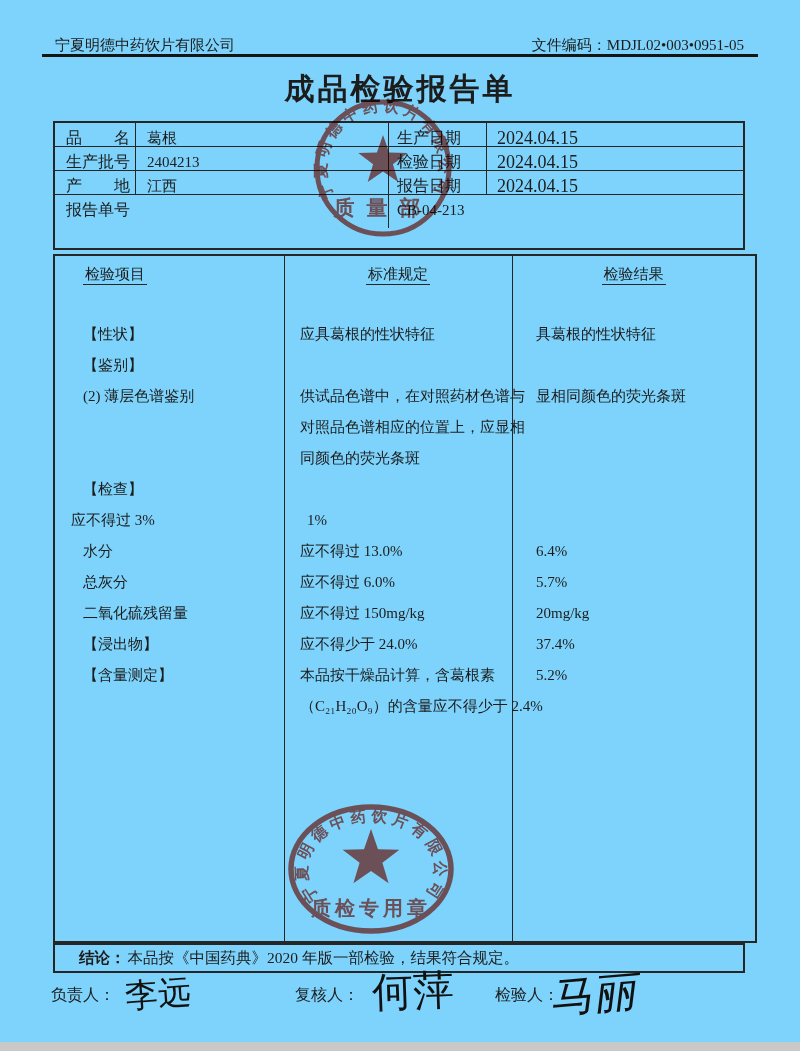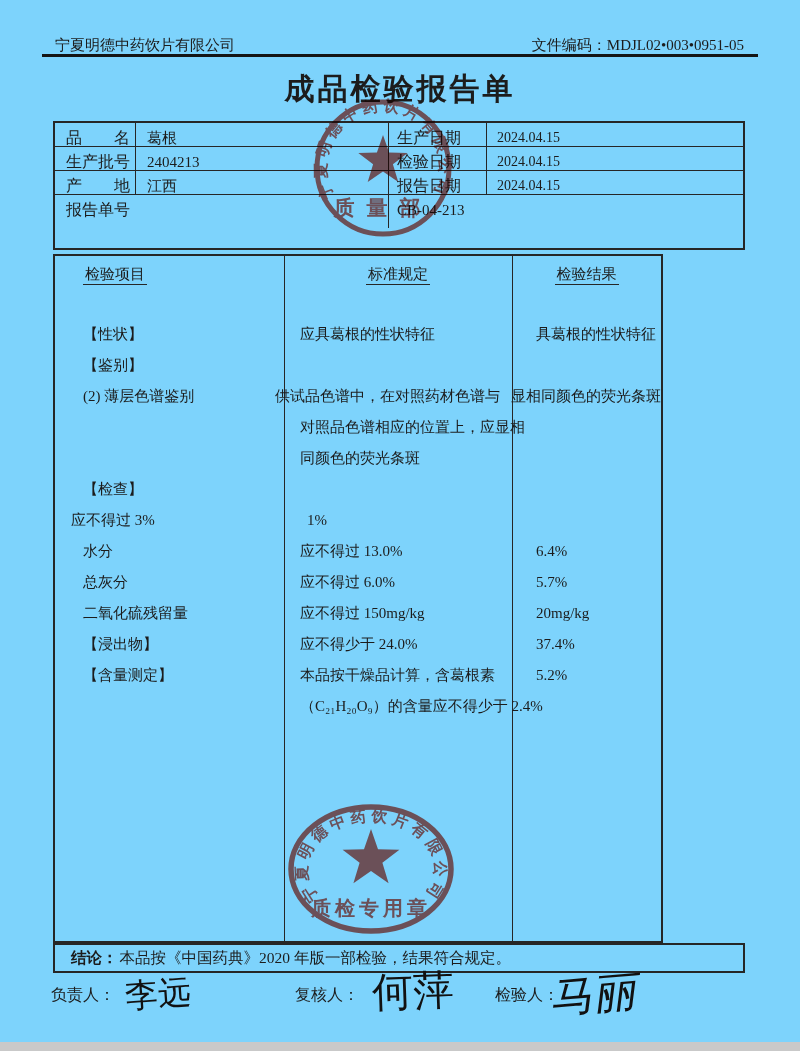--- a/index.html
+++ b/index.html
@@ -18,44 +18,44 @@
   
   .info-table{top:121px;left:53px;width:692px;height:129px;border:2px solid #262626;box-sizing:border-box;}
   .info-row{display:flex;height:24px;border-bottom:1px solid #262626;box-sizing:border-box;}
   .info-row:last-child{height:33px;border-bottom:none;}
   .info-cell{box-sizing:border-box;border-right:1px solid #262626;line-height:30px;font-size:16px;
              padding-left:11px;white-space:nowrap;overflow:hidden;}
   .info-cell.last{border-right:none;}
   .c-label{width:81px;}
   .c-value{width:253px;font-size:15px;}
   .c-dlabel{width:98px;padding-left:8px;}
-  .c-dvalue{flex:1;font-size:14px;padding-left:10px;}
+  .c-dvalue{flex:1;font-size:18px;padding-left:10px;}
   .c-rlabel{width:334px;}
   .c-rvalue{flex:1;padding-left:8px;font-size:15px;}
 
   
-  .main-table{top:254px;left:53px;width:610px;height:689px;border:2px solid #262626;box-sizing:border-box;}
+  .main-table{top:254px;left:53px;width:704px;height:689px;border:2px solid #262626;box-sizing:border-box;}
   .vline{position:absolute;top:0;bottom:0;width:1px;background:#262626;}
   .vline.v1{left:229px;}
   .vline.v2{left:457px;}
   .mt-head{position:absolute;top:9px;left:0;width:100%;display:flex;font-size:15px;}
   .mh1{width:229px;box-sizing:border-box;padding-left:28px;}
   .mh2{width:228px;text-align:center;}
   .mh3{flex:1;text-align:center;}
   .mt-head span{border-bottom:1px solid #262626;padding:0 2px 2px 2px;}
   .mt-rows{position:absolute;top:63px;left:0;width:100%;}
   .mt-row{display:flex;height:31px;line-height:31px;font-size:15px;}
   .mc1{width:229px;box-sizing:border-box;padding-left:28px;white-space:nowrap;}
   .mc2{width:228px;box-sizing:border-box;padding-left:16px;white-space:nowrap;}
   .mc3{flex:1;box-sizing:border-box;padding-left:24px;white-space:nowrap;}
   .mc2.just{display:flex;justify-content:space-between;padding-right:10px;white-space:normal;}
 
   
   .conclusion{top:943px;left:53px;width:692px;height:30px;border:2px solid #262626;box-sizing:border-box;
-              display:flex;align-items:center;padding-left:16px;font-size:15.5px;}
+              display:flex;align-items:center;padding-left:24px;font-size:15.5px;}
   .conclusion b{margin-right:2px;}
 
   
   .sig-label{font-size:16px;top:985px;}
   .sig-name{color:#111;}
   .sig1{top:972px;left:125px;font-size:33px;transform:rotate(-4deg);}
   .sig2{top:964px;left:372px;font-size:41px;transform:rotate(-2deg);}
   .sig3{top:966px;left:553px;font-size:43px;transform:skewX(-12deg) rotate(-5deg);}
 
   

